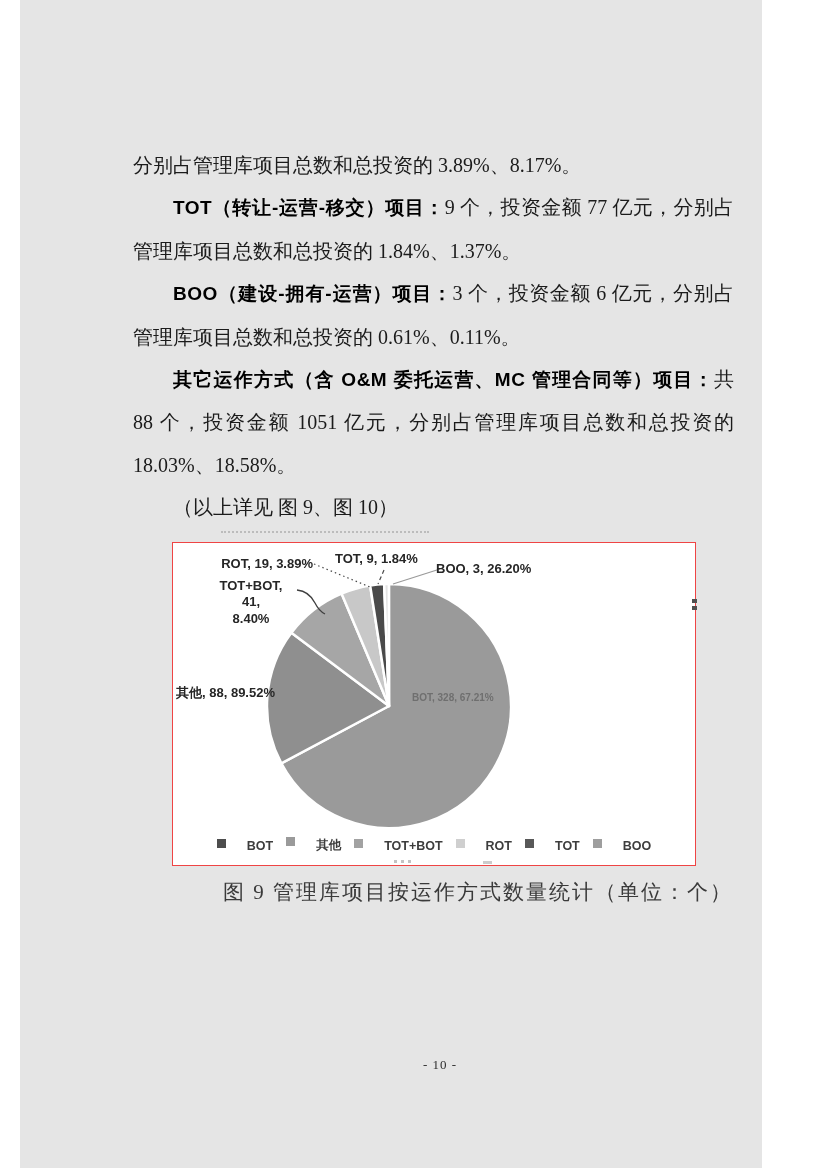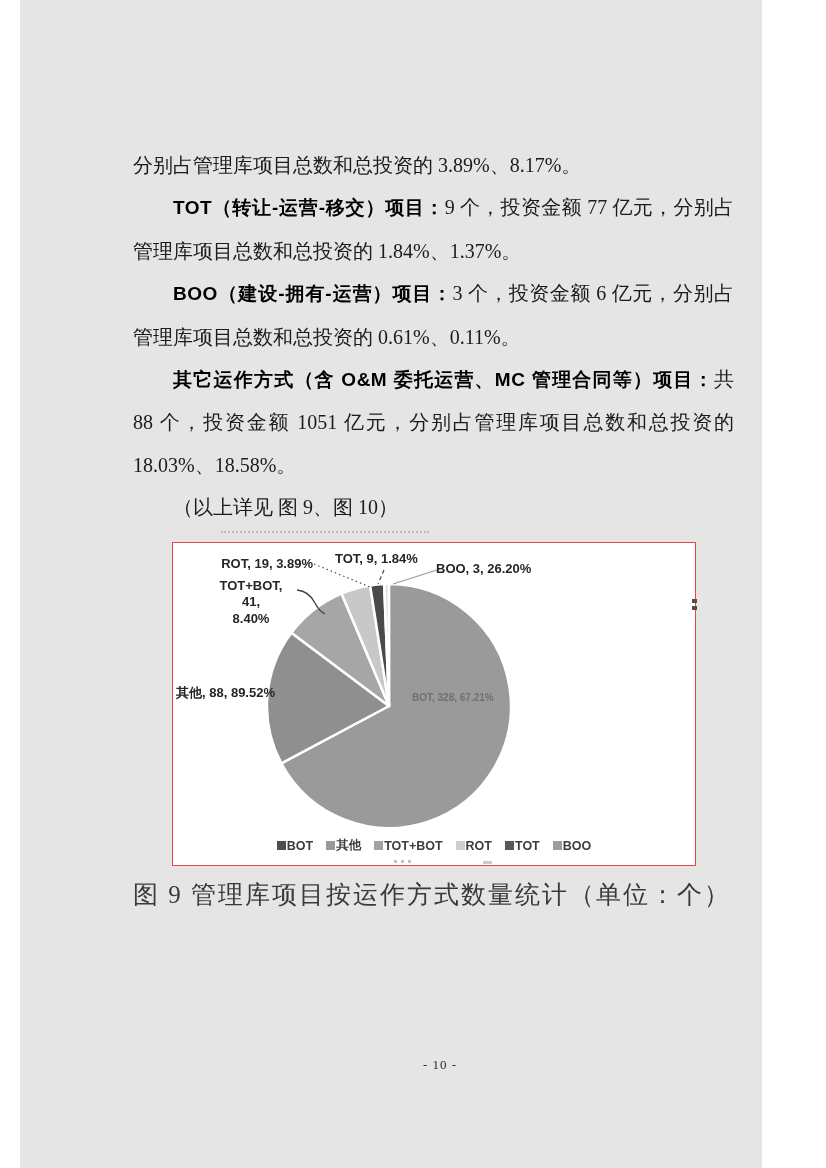--- a/index.html
+++ b/index.html
@@ -27,26 +27,26 @@
     position:absolute; font-family:"Liberation Sans", sans-serif;
     font-weight:700; font-size:13px; color:#262626; white-space:nowrap; line-height:1.2;
   }
   .pie-label.inside { color:#6f6f6f; font-size:10px; }
   .pie-label.two-line { white-space:normal; text-align:center; line-height:1.25; }
   .legend-row {
     position:absolute; left:0; top:294px; width:100%;
     display:flex; justify-content:center; align-items:center; gap:13px;
     font-family:"Liberation Sans", sans-serif; font-weight:700; font-size:12.5px; color:#3d3d3d;
   }
-  .legend-item { display:flex; align-items:center; gap:1px; }
+  .legend-item { display:flex; gap:21px; }
   .legend-marker { width:9px; height:9px; display:inline-block; }
   
   .figure-caption {
     position:absolute; left:113px; top:878px; width:600px;
-    text-align:left; font-size:25px; letter-spacing:2px; color:#3a3a3a;
+    text-align:right; font-size:21px; letter-spacing:2px; color:#3a3a3a;
   }
   .page-number {
     position:absolute; left:0; top:1057px; width:840px; text-align:center;
     font-size:13px; color:#2e2e2e; letter-spacing:1px;
   }
   
   .artifact-top-streak {
     position:absolute; left:201px; top:531px; width:208px; height:0;
     border-top:2px dotted #bcbcbc;
   }

